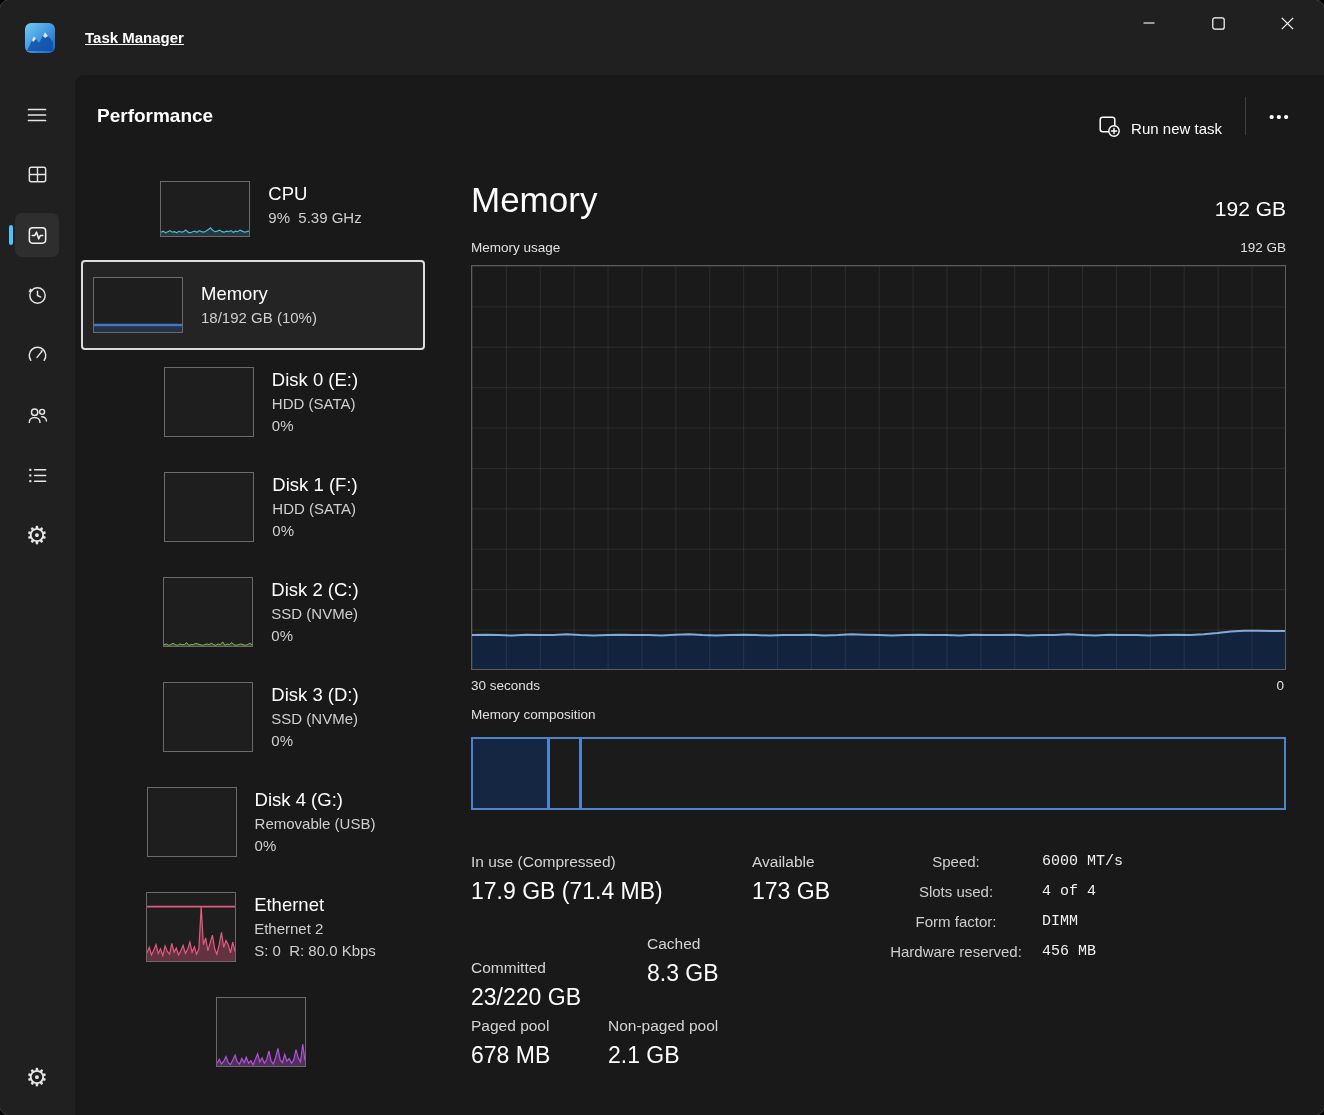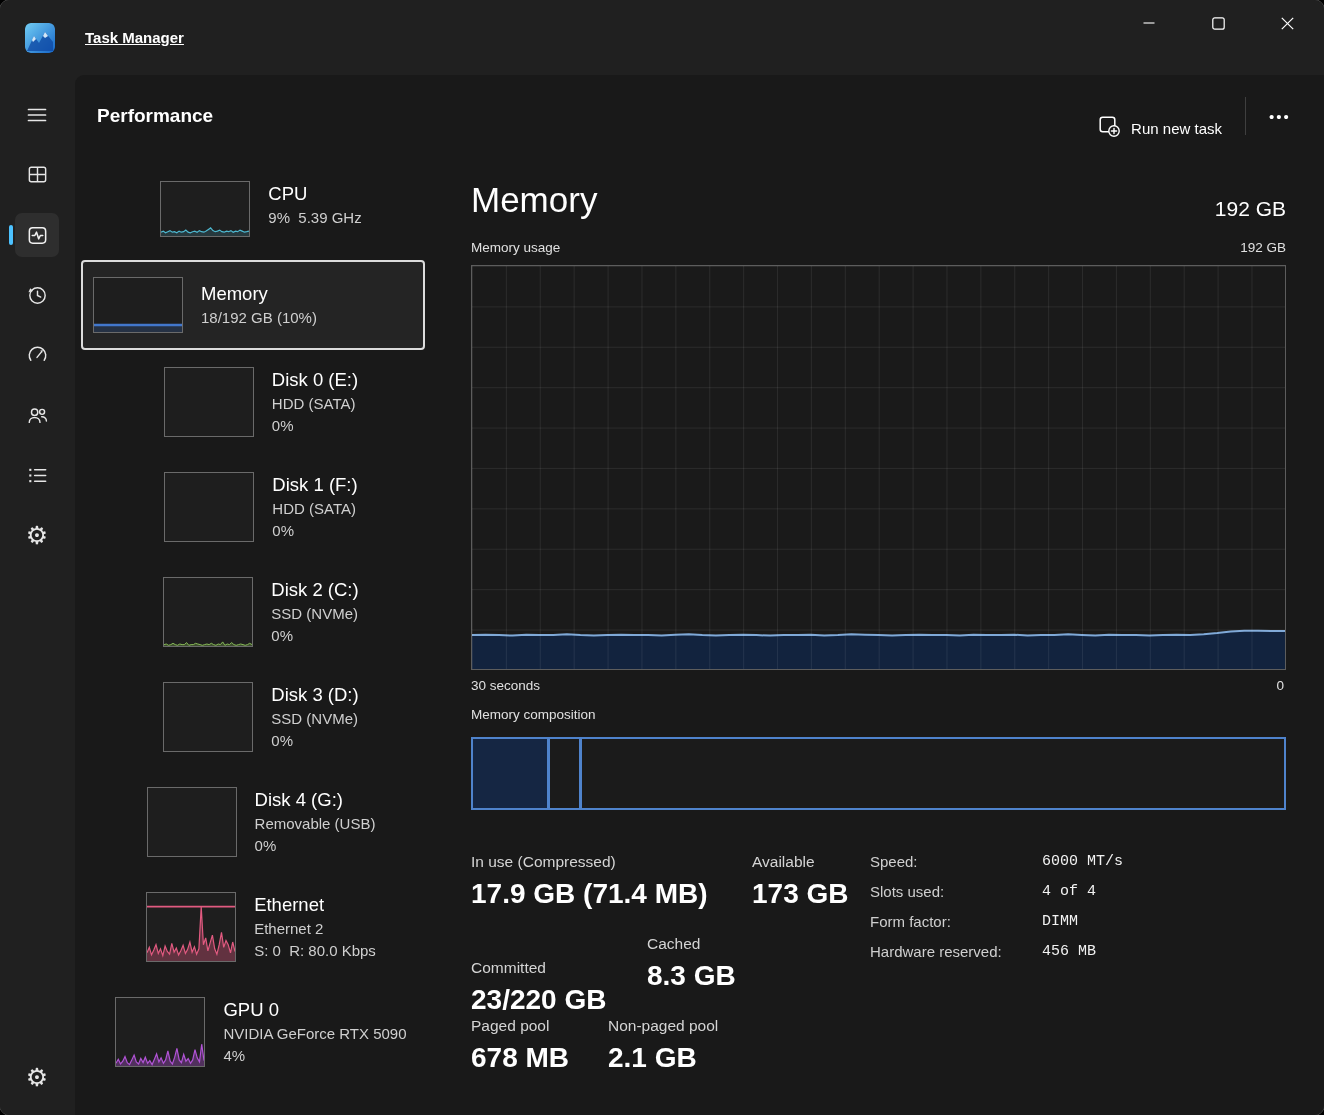--- a/index.html
+++ b/index.html
@@ -63,25 +63,25 @@
                      linear-gradient(90deg,rgba(255,255,255,0.075) 1px,transparent 1px);
     background-size:33.9px 40.4px;pointer-events:none;}
 
   .comp-bar{position:absolute;left:396px;top:662px;width:815px;height:73px;border:2px solid var(--comp-blue);display:flex;background:#1b1b1b;}
   .comp-seg{height:100%;}
   .seg-divider{border-right:3px solid var(--comp-blue);}
   .seg-filled{background:#152643;}
 
   .stat{position:absolute;}
   .stat-label{font-size:15.5px;color:#d4d4d4;margin-bottom:7px;white-space:pre;}
-  .stat-value{font-size:28px;font-weight:700;color:var(--txt);white-space:pre;}
+  .stat-value{font-size:23px;font-weight:400;color:var(--txt);white-space:pre;}
 
   .details{position:absolute;left:795px;top:778px;}
   .detail-row{display:flex;height:30px;align-items:flex-start;}
-  .detail-label{width:172px;font-size:15px;color:#cfcfcf;white-space:pre;}
+  .detail-label{width:172px;font-size:15px;color:#cfcfcf;white-space:pre;text-align:center;}
   .detail-value{font-size:15px;color:#f2f2f2;white-space:pre;font-family:Liberation Mono, monospace;}
 
   svg.icon{display:block;}
 </style>
 </head>
 <body>
 
 <div class="window">
 
   <div class="titlebar">
@@ -309,25 +309,20 @@
         </div>
       </div>
 
       <div class="perf-item" style="top:922px">
         <div class="mini-chart spark-lg">
             <svg width="88" height="68" viewBox="0 0 88 68">
               <path d="M0,68 L0.0,65.3 L2.3,61.2 L4.5,66.0 L6.8,63.2 L9.0,58.5 L11.3,64.6 L13.5,66.6 L15.8,61.9 L18.1,57.1 L20.3,63.9 L22.6,66.0 L24.8,60.5 L27.1,64.6 L29.3,59.2 L31.6,65.3 L33.8,62.6 L36.1,66.6 L38.4,61.2 L40.6,55.8 L42.9,63.9 L45.1,59.8 L47.4,65.3 L49.6,61.9 L51.9,53.0 L54.2,63.2 L56.4,66.0 L58.7,59.2 L60.9,50.3 L63.2,61.9 L65.4,64.6 L67.7,56.4 L69.9,63.2 L72.2,60.5 L74.5,65.3 L76.7,61.9 L79.0,51.7 L81.2,59.8 L83.5,63.9 L85.7,46.2 L88.0,62.6 L88,68 Z" fill="rgba(177,83,214,0.35)" stroke="none"></path>
               <polyline points="0.0,65.3 2.3,61.2 4.5,66.0 6.8,63.2 9.0,58.5 11.3,64.6 13.5,66.6 15.8,61.9 18.1,57.1 20.3,63.9 22.6,66.0 24.8,60.5 27.1,64.6 29.3,59.2 31.6,65.3 33.8,62.6 36.1,66.6 38.4,61.2 40.6,55.8 42.9,63.9 45.1,59.8 47.4,65.3 49.6,61.9 51.9,53.0 54.2,63.2 56.4,66.0 58.7,59.2 60.9,50.3 63.2,61.9 65.4,64.6 67.7,56.4 69.9,63.2 72.2,60.5 74.5,65.3 76.7,61.9 79.0,51.7 81.2,59.8 83.5,63.9 85.7,46.2 88.0,62.6" fill="none" stroke="#b153d6" stroke-width="1.2"></polyline>
             </svg>
           </div>
-        <div class="pi-text">
-          <div class="pi-title">GPU 0</div>
-          <div class="pi-sub">NVIDIA GeForce RTX 5090</div>
-          <div class="pi-sub">4%</div>
-        </div>
       </div>
     </section>
 
     <section>
       <h2 class="mem-title">Memory</h2>
       <div class="mem-capacity">192 GB</div>
 
       <span class="small-label" style="left:396px;top:165px">Memory usage</span>
       <span class="small-label" style="right:38px;top:165px">192 GB</span>
 

